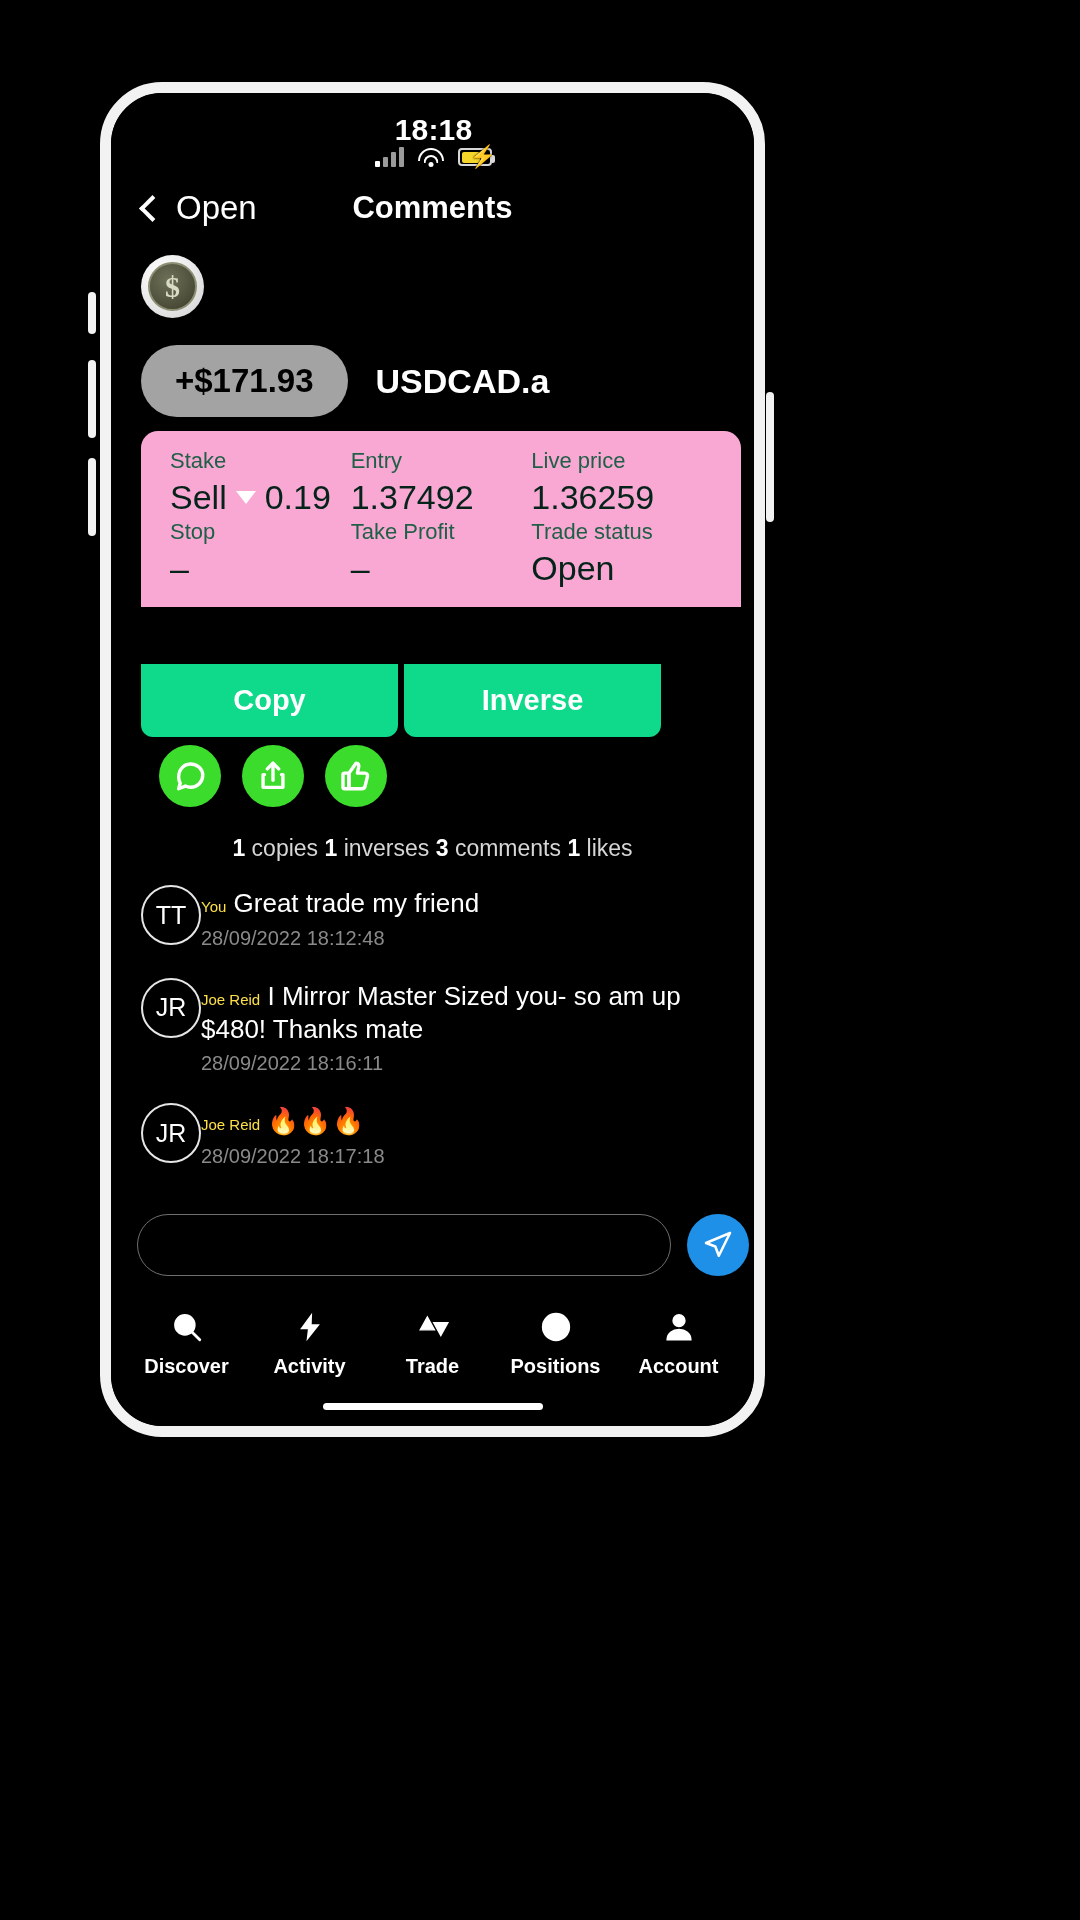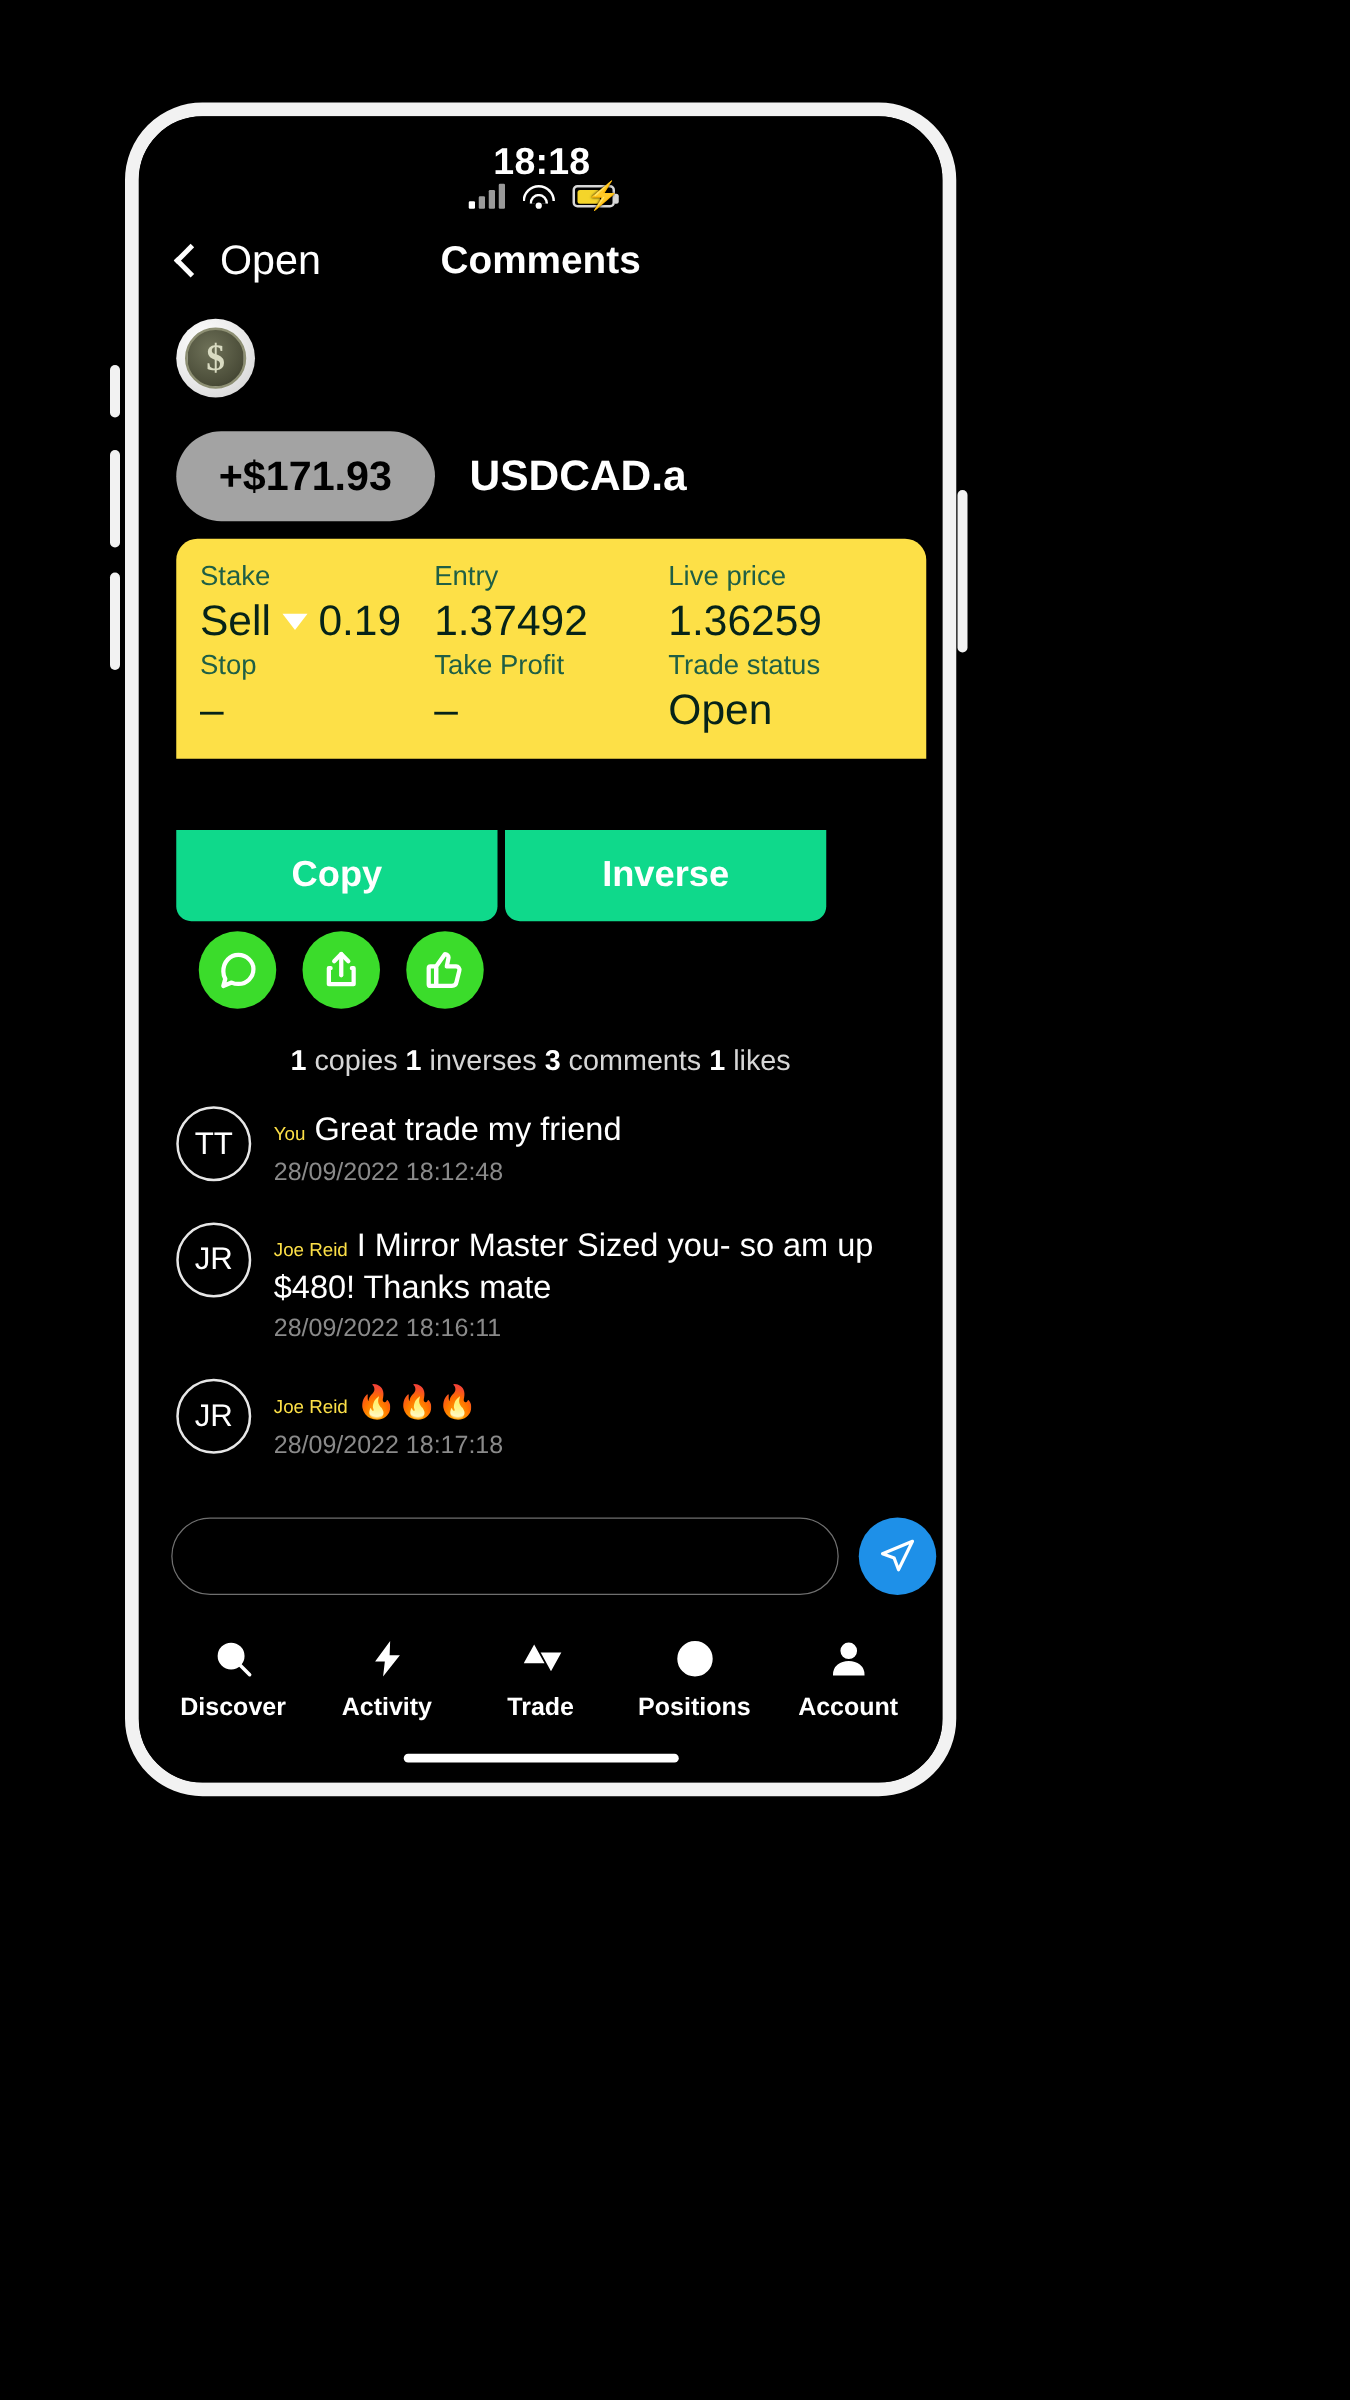--- a/index.html
+++ b/index.html
@@ -88,22 +88,22 @@
 
   
   #pnl-row{position:absolute; left:30px; top:252px; display:flex;
     align-items:center; gap:28px;}
   #pnl-badge{background:#a3a3a3; color:#000; font-size:33px; font-weight:bold;
     padding:17px 34px; border-radius:38px;}
   #symbol{font-size:34px; font-weight:bold;}
 
   
   #trade-card{position:absolute; left:30px; top:338px; width:600px;
-    background:#fde047; color:#0a2a1c; border-radius:17px 17px 0 0;
-    padding:17px 19px 19px;}
+    background:#f9a8d4; color:#0a2a1c; border-radius:17px 17px 0 0;
+    padding:17px 29px 19px;}
   .card-grid{display:grid; grid-template-columns:1fr 1fr 1fr; row-gap:4px;}
   .cell .lbl{font-size:22px; color:#1f5f45; font-weight:400;}
   .cell .val{font-size:34px; color:#062319; margin-top:4px; font-weight:400;}
   .cell .val.dash{letter-spacing:0;}
   .row2{margin-top:2px;}
   .sell-wrap{display:flex; align-items:center; gap:9px;}
   .tri{width:0;height:0;border-left:10px solid transparent;
     border-right:10px solid transparent;border-top:13px solid #ffffff;}
 
   
@@ -118,21 +118,21 @@
   #reactions{position:absolute; left:48px; top:652px; display:flex; gap:21px;}
   .react{width:62px; height:62px; border-radius:50%; background:#3bdc2b;
     display:flex; align-items:center; justify-content:center; cursor:pointer;}
   .react svg{width:34px; height:34px; fill:none; stroke:#fff; stroke-width:2.4;}
   #stats-line{position:absolute; left:0; top:742px; width:100%;
     text-align:center; font-size:23px; color:#d6d6d6;}
   #stats-line b{color:#fff; font-weight:bold;}
 
   
   #comments{position:absolute; left:30px; top:792px; width:600px;}
-  .comment{display:flex; gap:18px; margin-bottom:28px;}
+  .comment{display:flex; margin-bottom:28px;}
   .c-avatar{flex:0 0 auto; width:60px; height:60px; border-radius:50%;
     border:2px solid #e6e6e6; display:flex; align-items:center;
     justify-content:center; font-size:25px; color:#fff;}
   .c-body{flex:1; padding-top:2px;}
   .c-text{font-size:26px; line-height:1.26; color:#fff;}
   .c-author{font-size:15px; color:#fde047;}
   .c-time{font-size:20px; color:#8a8a8a; margin-top:7px;}
   .emoji{font-size:26px;}
 
   

